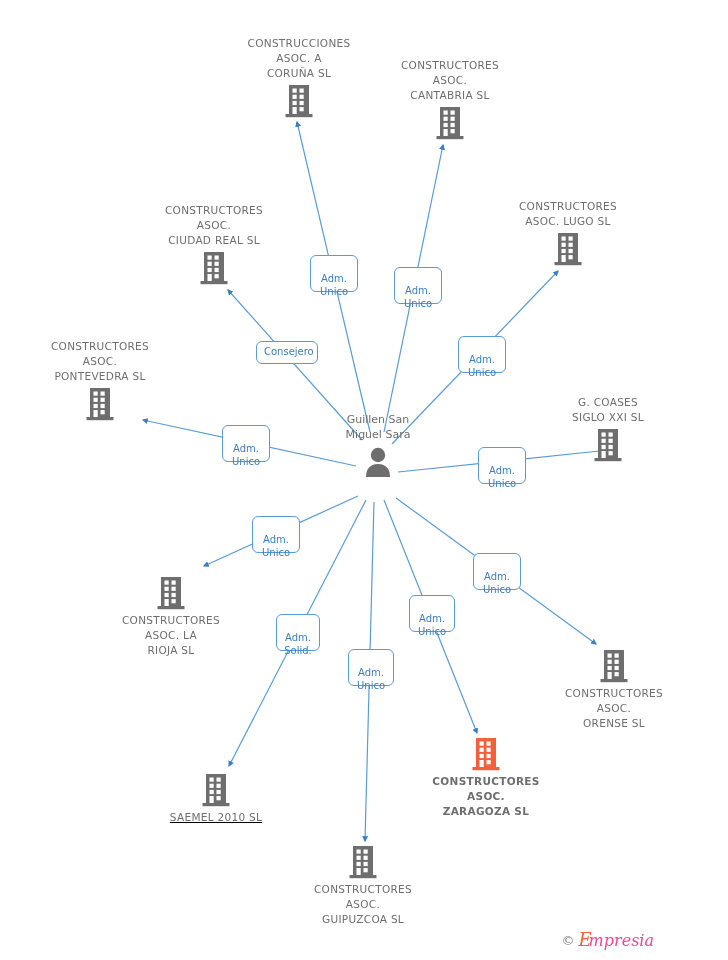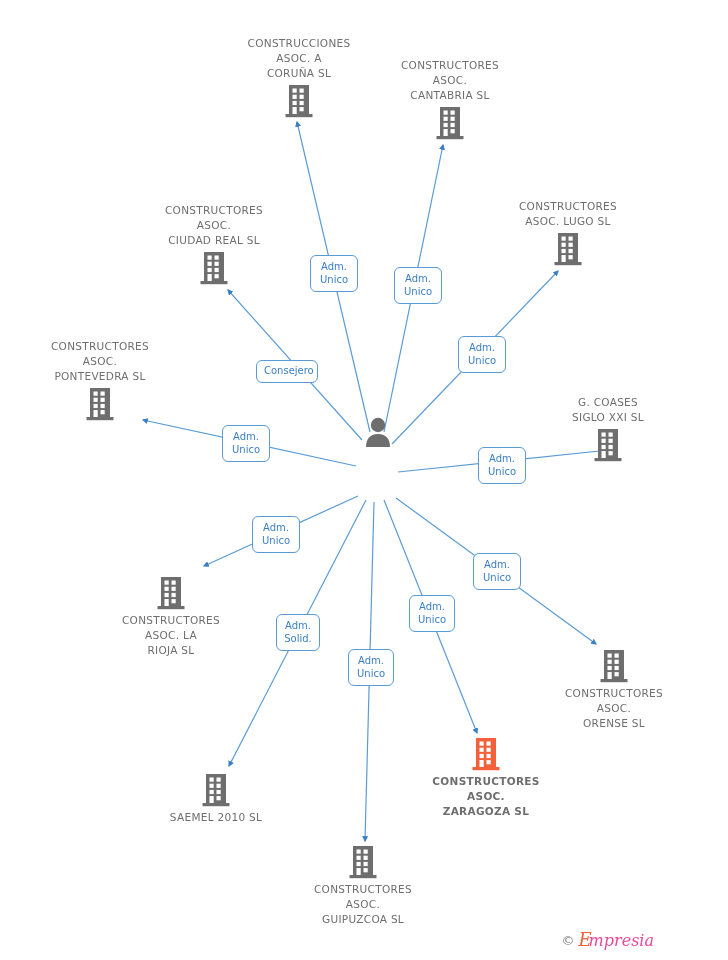--- a/index.html
+++ b/index.html
@@ -51,21 +51,21 @@
   .node.below .node-icon { margin-top: 0; }
   .edge-label {
     position: absolute;
     background: #ffffff;
     border: 1.4px solid #5a9bd5;
     border-radius: 6px;
     color: #3a7fc4;
     font-size: 10px;
     line-height: 13px;
     text-align: center;
-    padding: 4px 6px;
+    padding: 16px 6px;
     white-space: pre-line;
     z-index: 5;
     box-sizing: border-box;
   }
   .edge-label.single {
     padding: 3px 7px;
   }
   .person {
     position: absolute;
     width: 160px;
@@ -268,21 +268,21 @@
           <rect x="8.5" y="17.9" width="4.2" height="4.2" fill="#ffffff"></rect>
           <rect x="15.5" y="17.9" width="4.2" height="4.2" fill="#ffffff"></rect>
           <rect x="15.5" y="24.1" width="4.2" height="4.2" fill="#ffffff"></rect>
           <rect x="8.5" y="24" width="4.2" height="7" fill="#ffffff"></rect>
           <rect x="1.5" y="31" width="27" height="3.2" fill="#6e6e6e"></rect>
         </svg>
         <div class="node-label">CONSTRUCTORES
 ASOC.
 ORENSE SL</div>
       </div>
-      <div class="node below" style="left: 216px; top: 772px;">
+      <div class="node below" style="left: 216px; top: 772px; text-decoration: underline;">
         <svg class="node-icon" viewBox="0 0 30 36">
           <rect x="5" y="2" width="20" height="29" fill="#6e6e6e"></rect>
           <rect x="8.5" y="5.5" width="4.2" height="4.2" fill="#ffffff"></rect>
           <rect x="15.5" y="5.5" width="4.2" height="4.2" fill="#ffffff"></rect>
           <rect x="8.5" y="11.7" width="4.2" height="4.2" fill="#ffffff"></rect>
           <rect x="15.5" y="11.7" width="4.2" height="4.2" fill="#ffffff"></rect>
           <rect x="8.5" y="17.9" width="4.2" height="4.2" fill="#ffffff"></rect>
           <rect x="15.5" y="17.9" width="4.2" height="4.2" fill="#ffffff"></rect>
           <rect x="15.5" y="24.1" width="4.2" height="4.2" fill="#ffffff"></rect>
           <rect x="8.5" y="24" width="4.2" height="7" fill="#ffffff"></rect>
@@ -323,40 +323,42 @@
         <div class="node-label">CONSTRUCTORES
 ASOC.
 GUIPUZCOA SL</div>
       </div>
     </div>
   <div id="labels-layer">
       <div class="edge-label" style="left: 310px; top: 255px; width: 48px; height: 37px;">Adm.
 Unico</div>
       <div class="edge-label" style="left: 394px; top: 267px; width: 48px; height: 37px;">Adm.
 Unico</div>
-      <div class="edge-label single" style="left: 256px; top: 360px; width: 62px; height: 23px;">Consejero</div>
+      <div class="edge-label single" style="left: 256px; top: 341px; width: 62px; height: 23px;">Consejero</div>
       <div class="edge-label" style="left: 458px; top: 336px; width: 48px; height: 37px;">Adm.
 Unico</div>
       <div class="edge-label" style="left: 222px; top: 425px; width: 48px; height: 37px;">Adm.
 Unico</div>
       <div class="edge-label" style="left: 478px; top: 447px; width: 48px; height: 37px;">Adm.
 Unico</div>
       <div class="edge-label" style="left: 252px; top: 516px; width: 48px; height: 37px;">Adm.
 Unico</div>
       <div class="edge-label" style="left: 473px; top: 553px; width: 48px; height: 37px;">Adm.
 Unico</div>
       <div class="edge-label" style="left: 276px; top: 614px; width: 44px; height: 37px;">Adm.
 Solid.</div>
       <div class="edge-label" style="left: 409px; top: 595px; width: 46px; height: 37px;">Adm.
 Unico</div>
       <div class="edge-label" style="left: 348px; top: 649px; width: 46px; height: 37px;">Adm.
 Unico</div>
     </div>
 
   <div class="person" id="center-node" style="left: 378px; top: 412px;">
+    <div class="person-name">Guillen San
+Miguel Sara</div>
     <svg class="person-icon" viewBox="0 0 28 32" xmlns="http://www.w3.org/2000/svg">
       <circle cx="14" cy="9" r="7.2" fill="#6e6e6e"></circle>
       <path d="M14 18 C 5.5 18 2 23.5 2 31 L 26 31 C 26 23.5 22.5 18 14 18 Z" fill="#6e6e6e"></path>
     </svg>
   </div>
 
   <div id="watermark">
     <span class="wm-c">©</span>
     <span><span class="wm-e">E</span><span class="wm-rest">mpresia</span></span>
   </div>

